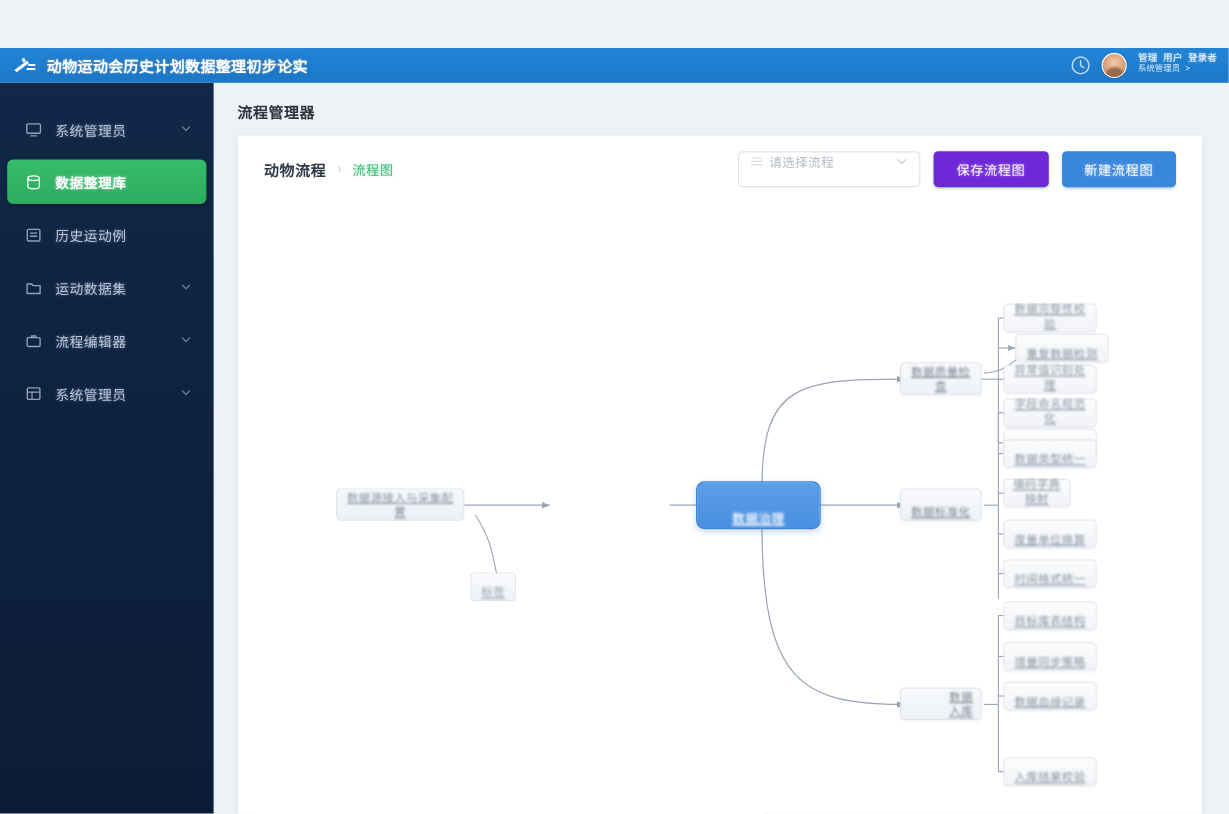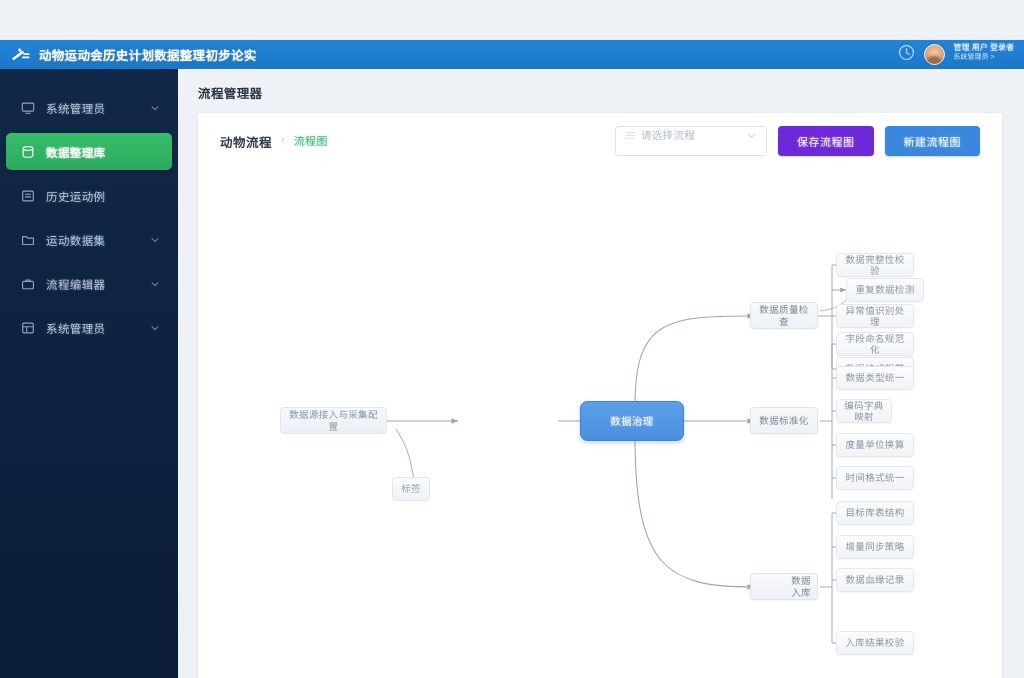--- a/index.html
+++ b/index.html
@@ -25,21 +25,21 @@
     flex: 0 0 auto;
   }
   .logo-mark svg { display: block; }
   .app-title {
     color: #ffffff; font-size: 12.5px; font-weight: 700;
     letter-spacing: .3px; white-space: nowrap;
     text-shadow: 0 0 2px rgba(255,255,255,.45), 0 0 5px rgba(12,60,110,.35);
     filter: blur(.38px);
   }
   .topbar-right {
-    margin-left: auto; display: flex; align-items: flex-start; gap: 9px;
+    margin-left: auto; display: flex; align-items: center; gap: 9px; font-family: Liberation Mono, monospace;
   }
   .clock-icon { width: 17px; height: 17px; opacity: .92; }
   .avatar {
     width: 21px; height: 21px; border-radius: 50%;
     background: radial-gradient(circle at 50% 38%, #f0c9a8 0%, #d79f77 58%, #9a6a4a 100%);
     border: 1.5px solid #ffffff; overflow: hidden; position: relative;
     flex: 0 0 auto; box-shadow: 0 0 2px rgba(0,0,0,.2);
   }
   .avatar::after {
     content:""; position:absolute; left:50%; top:58%;
@@ -102,21 +102,21 @@
     width: 804px; height: 588px; background: #ffffff;
     border-radius: 3px; box-shadow: 0 1px 4px rgba(25,45,80,.07);
     position: relative; overflow: hidden;
   }
 
   
   .toolbar {
     position: relative; height: 56px; padding: 0 22px;
     display: flex; align-items: center;
   }
-  .crumb { display: flex; gap: 9px; }
+  .crumb { display: flex; align-items: center; gap: 9px; }
   .crumb-root {
     font-size: 12.5px; font-weight: 700; color: #303a48;
     filter: blur(.3px); letter-spacing: .5px;
   }
   .crumb-sep { color: #c3cbd6; font-size: 11px; }
   .crumb-current {
     font-size: 11px; color: #3fb978; filter: blur(.65px);
     letter-spacing: .4px; text-shadow: 0 0 3px rgba(63,185,120,.4);
   }
   .toolbar-right {
@@ -142,24 +142,24 @@
   .btn span { display:inline-block; filter: blur(.6px);
     text-shadow: 0 0 3px rgba(255,255,255,.45); }
   .btn-green { background: #6d28d9; box-shadow: 0 1px 2px rgba(40,150,85,.3); }
   .btn-blue  { background: #3a88dd; box-shadow: 0 1px 2px rgba(40,110,190,.3); }
 
   
   .canvas { position: absolute; left: 0; top: 56px; width: 804px; height: 532px; }
   .canvas svg.links { position: absolute; left: 0; top: 0; width: 804px; height: 532px; }
 
   .node {
-    position: absolute; display: flex; align-items: center;
+    position: absolute; display: flex; align-items: flex-end;
     justify-content: center; text-align: center; border-radius: 4px;
     font-size: 9.5px; letter-spacing: .35px; line-height: 1.2;
-    user-select: none; cursor: default; padding: 0 4px;
+    user-select: none; cursor: default; padding: 0 4px; text-decoration: underline;
   }
   .node span { filter: blur(.72px); display: inline-block; }
 
   .node.leaf {
     background: linear-gradient(180deg,#fbfcfd 0%,#f1f3f6 100%);
     border: 1px solid #e4e8ee; color: #8d97a5;
     box-shadow: 0 1px 1px rgba(40,60,90,.04);
   }
   .node.branch {
     background: linear-gradient(180deg,#f7f9fb 0%,#eef1f5 100%);

